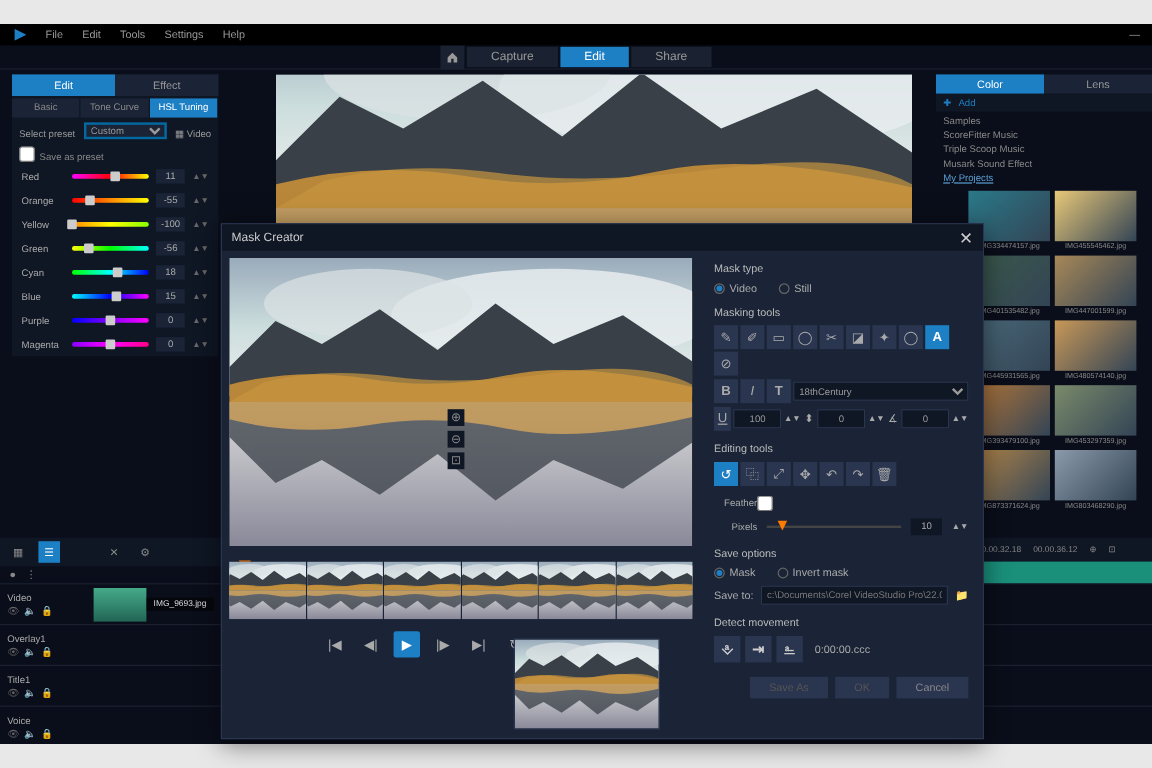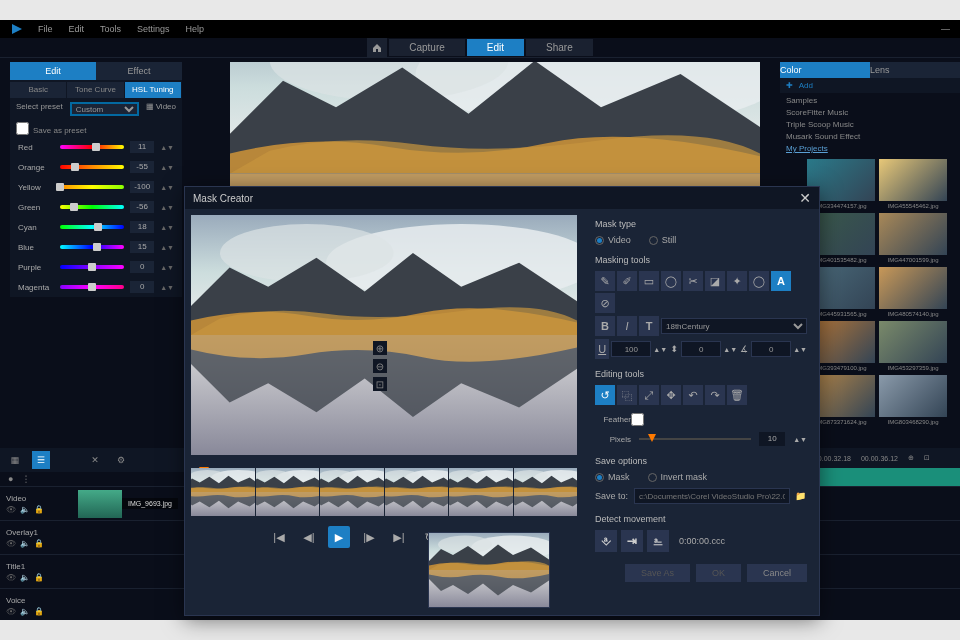--- a/index.html
+++ b/index.html
@@ -15,38 +15,38 @@
 .body{position:relative;height:562px}
 
 
 .left{position:absolute;left:10px;top:4px;width:172px;background:#0f1624}
 .left .modes{display:flex;height:18px}
 .left .modes div{flex:1;text-align:center;line-height:18px;background:#1a2436;color:#999;font-size:9px;cursor:pointer}
 .left .modes div.active{background:#1d7fc4;color:#fff}
 .left .subtabs{display:flex;height:16px;margin-top:2px}
 .left .subtabs div{flex:1;text-align:center;line-height:16px;background:#1a2436;color:#888;font-size:8px;cursor:pointer;margin-right:1px}
 .left .subtabs div.active{background:#1d7fc4;color:#fff}
-.left .preset-row{display:flex;align-items:flex-start;padding:4px 6px;gap:7px}
+.left .preset-row{display:flex;align-items:flex-end;padding:4px 6px;gap:7px}
 .left .preset-row select{flex:1;background:#1a2436;border:2px solid #0369a1;color:#999;font-size:8px;height:14px}
 .left .preset-row .lbl{font-size:8px;color:#999}
 .left .save-row{padding:2px 6px;font-size:8px;color:#888;display:flex;align-items:flex-end;gap:4px}
 .left .hsl-row{display:flex;align-items:center;padding:2px 6px;gap:4px}
 .left .slider-row{display:flex;align-items:center;padding:3px 8px;gap:6px;height:20px}
 .left .slider-row .cname{width:36px;font-size:8px;color:#aaa}
 .left .slider-row .track{flex:1;height:4px;border-radius:2px;position:relative}
 .left .slider-row .thumb{position:absolute;width:8px;height:8px;background:#ccc;border-radius:1px;top:-2px;transform:translateX(-50%)}
 .left .slider-row .val{width:24px;background:#1a2436;color:#aaa;font-size:8px;text-align:center;line-height:12px;height:12px}
 
 
 .preview{position:absolute;left:230px;top:4px;width:530px;height:130px;background:#2a3040;overflow:hidden}
 
 
 .right{position:absolute;right:0;top:4px;width:180px}
 .right .tabs{display:flex;height:16px}
-.right .tabs div{flex:1;line-height:16px;background:#1a2436;color:#999;font-size:9px;cursor:pointer}
+.right .tabs div{flex:1;text-align:center;line-height:16px;background:#1a2436;color:#999;font-size:9px;cursor:pointer}
 .right .tabs div.active{background:#1d7fc4;color:#fff}
 .right .add-row{display:flex;align-items:center;padding:3px 6px;background:#0f1624;gap:6px;font-size:8px;color:#1d7fc4}
 .right .list{padding:2px 6px;font-size:8px;color:#888;line-height:12px}
 .right .list div{cursor:pointer}
 .right .list .sel{color:#5a9fd4;text-decoration:underline}
 .right .thumbs{display:flex;flex-wrap:wrap;gap:4px;padding:2px;margin-left:25px}
 .right .thumb{width:68px}
 .right .thumb .img{width:68px;height:42px;background:#334}
 .right .thumb .cap{font-size:6px;color:#888;text-align:center;margin-top:2px}
 

